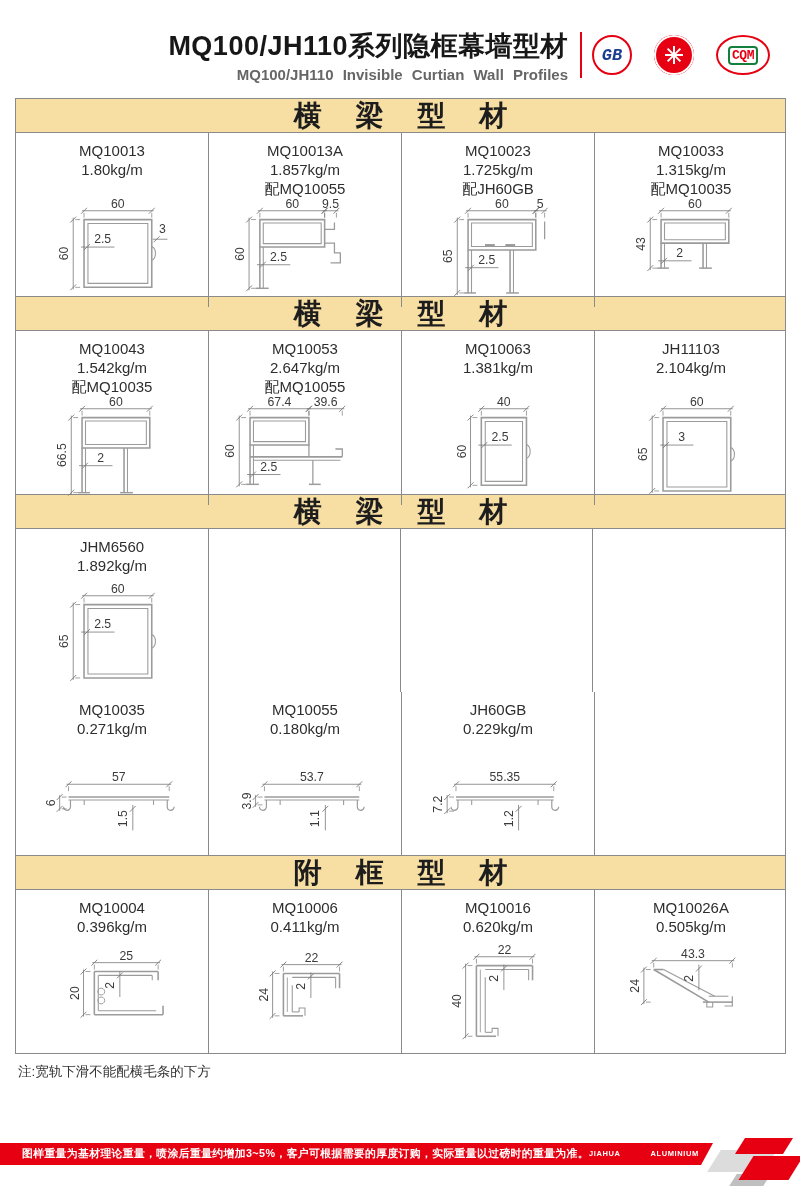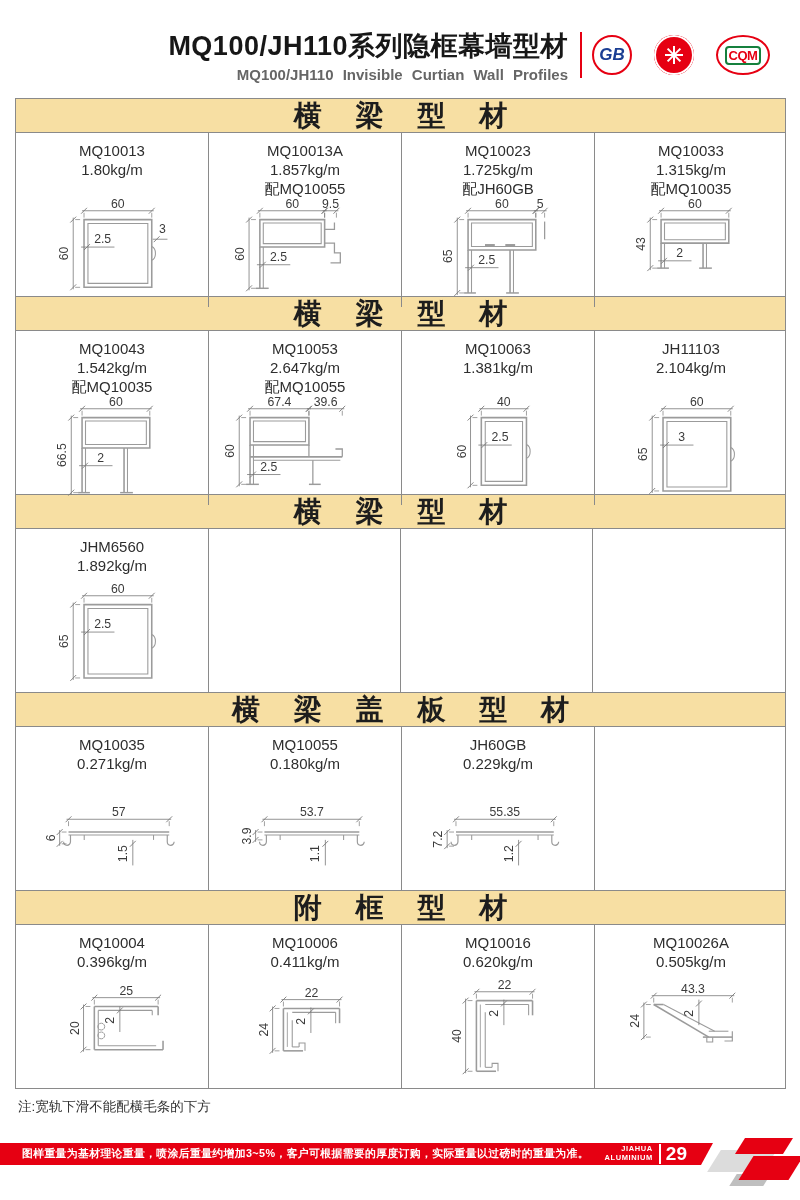--- a/index.html
+++ b/index.html
@@ -7,21 +7,21 @@
     width:800px;height:1200px;position:relative;overflow:hidden;
     background:#ffffff;font-family:"Liberation Sans","DejaVu Sans",sans-serif;
   }
   
   header{display:flex;justify-content:flex-end;align-items:center;
          padding:24px 26px 0 0;height:62px;}
   .title-block{text-align:right;}
   .title-block h1{margin:0;font-size:27px;font-weight:bold;color:#171717;letter-spacing:0.5px;}
   .title-block .subtitle{font-size:15px;font-weight:bold;color:#666;word-spacing:5px;margin-top:2px;}
   .red-divider{width:2px;height:46px;background:#E60012;margin:0 10px 0 12px;}
-  .logos{display:flex;align-items:center;gap:22px;margin-right:4px;}
+  .logos{display:flex;align-items:center;gap:22px;margin-right:4px;font-family:Liberation Mono, monospace;}
   .logo{box-sizing:border-box;display:flex;align-items:center;justify-content:center;}
   .logo.gb{width:40px;height:40px;border-radius:50%;border:2px solid #E60012;background:#fff;}
   .gb-mark{font-size:17px;font-weight:bold;font-style:italic;color:#1B3E93;}
   .logo.seal{width:40px;height:40px;border-radius:50%;background:#E60012;box-shadow:inset 0 0 0 2px #fff, inset 0 0 0 4px #E60012;}
   .logo.cqm{width:54px;height:40px;border-radius:50%;border:2px solid #E60012;background:#fff;}
   .cqm-mark{font-size:13px;font-weight:bold;color:#E60012;border:2px solid #15803d;border-radius:4px;padding:0 2px;letter-spacing:-0.5px;}
   
   .catalog{margin:12px 14px 0 15px;border:1px solid #8a8a8a;}
   .band{height:33px;background:#F7DFA3;border-top:1px solid #8a8a8a;border-bottom:1px solid #8a8a8a;
         display:flex;align-items:center;justify-content:center;
@@ -33,22 +33,22 @@
         font-size:15px;color:#2e2e2e;line-height:1.25;}
   .cell:last-child{border-right:none;}
   svg.draw{margin-top:auto;margin-bottom:3px;display:block;}
   
   .note{margin:9px 0 0 18px;font-size:13.5px;color:#333;}
   footer{position:absolute;left:0;top:1141px;width:800px;height:59px;}
   .redbar{position:absolute;left:0;top:2px;width:713px;height:22px;background:#E60012;
           clip-path:polygon(0 0,100% 0,calc(100% - 12px) 100%,0 100%);
           display:flex;align-items:center;color:#fff;padding-left:22px;box-sizing:border-box;}
   .ftext{font-size:10.8px;font-weight:bold;letter-spacing:0.4px;white-space:nowrap;}
-  .brand{margin-left:auto;display:flex;flex-direction:column;align-items:flex-end;
-         font-size:7.5px;font-weight:bold;letter-spacing:0.6px;line-height:1.15;}
+  .brand{margin-left:auto;display:flex;flex-direction:row;align-items:flex-end;
+         font-size:7.5px;font-weight:bold;letter-spacing:0.6px;line-height:1.15;gap:30px;}
   .vline{width:2px;height:20px;background:#fff;margin:0 5px 0 6px;}
   .pagenum{font-size:19px;font-weight:bold;margin-right:26px;}
   .deco{position:absolute;transform:skewX(-32deg);}
   .deco.d1{left:740px;top:-3px;width:48px;height:16px;background:#E60012;}
   .deco.d2{left:714px;top:9px;width:56px;height:22px;background:#dcdcdc;}
   .deco.d3{left:746px;top:15px;width:50px;height:24px;background:#E60012;}
   .deco.d4{left:733px;top:33px;width:34px;height:12px;background:#bfbfbf;}
 </style>
 </head>
 <body>
@@ -392,21 +392,20 @@
 
   <div class="cell">
     <div class="code"></div>
     <div class="weight"></div>
 
   </div>
 </div>
   </section>
 
   <section>
-    <div class="band">横 梁 盖 板 型 材</div>
     <div class="row">
   <div class="cell">
     <div class="code">MQ10035</div>
     <div class="weight">0.271kg/m</div>
 
     <svg class="draw" width="192" height="106" viewBox="0 0 192 108">
             <line x1="51.699999999999996" y1="52" x2="154.3" y2="52" stroke="#9b9b9b" stroke-width="1.6"></line>
             <line x1="51.699999999999996" y1="55" x2="154.3" y2="55" stroke="#9b9b9b" stroke-width="1.1"></line>
             <path d="M53.699999999999996 55 v7 a3.5 3.5 0 0 1 -7 0" fill="none" stroke="#9b9b9b" stroke-width="1.2"></path>
             <path d="M152.3 55 v7 a3.5 3.5 0 0 0 7 0" fill="none" stroke="#9b9b9b" stroke-width="1.2"></path>

